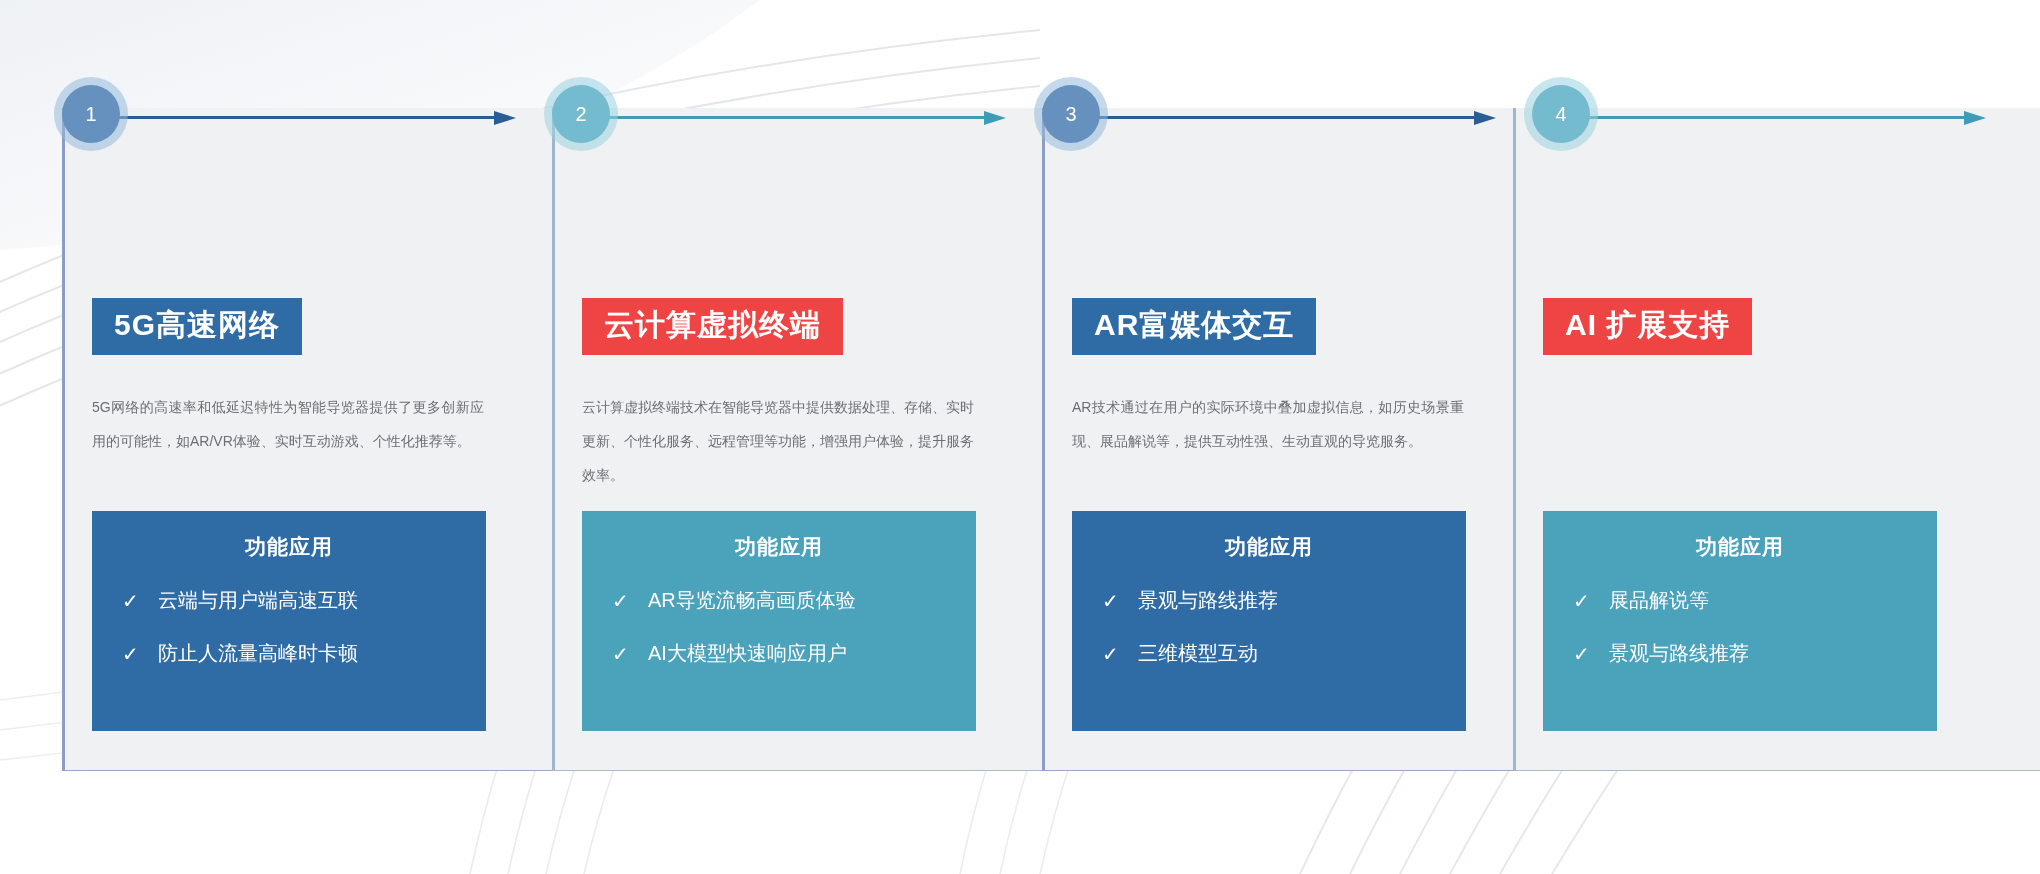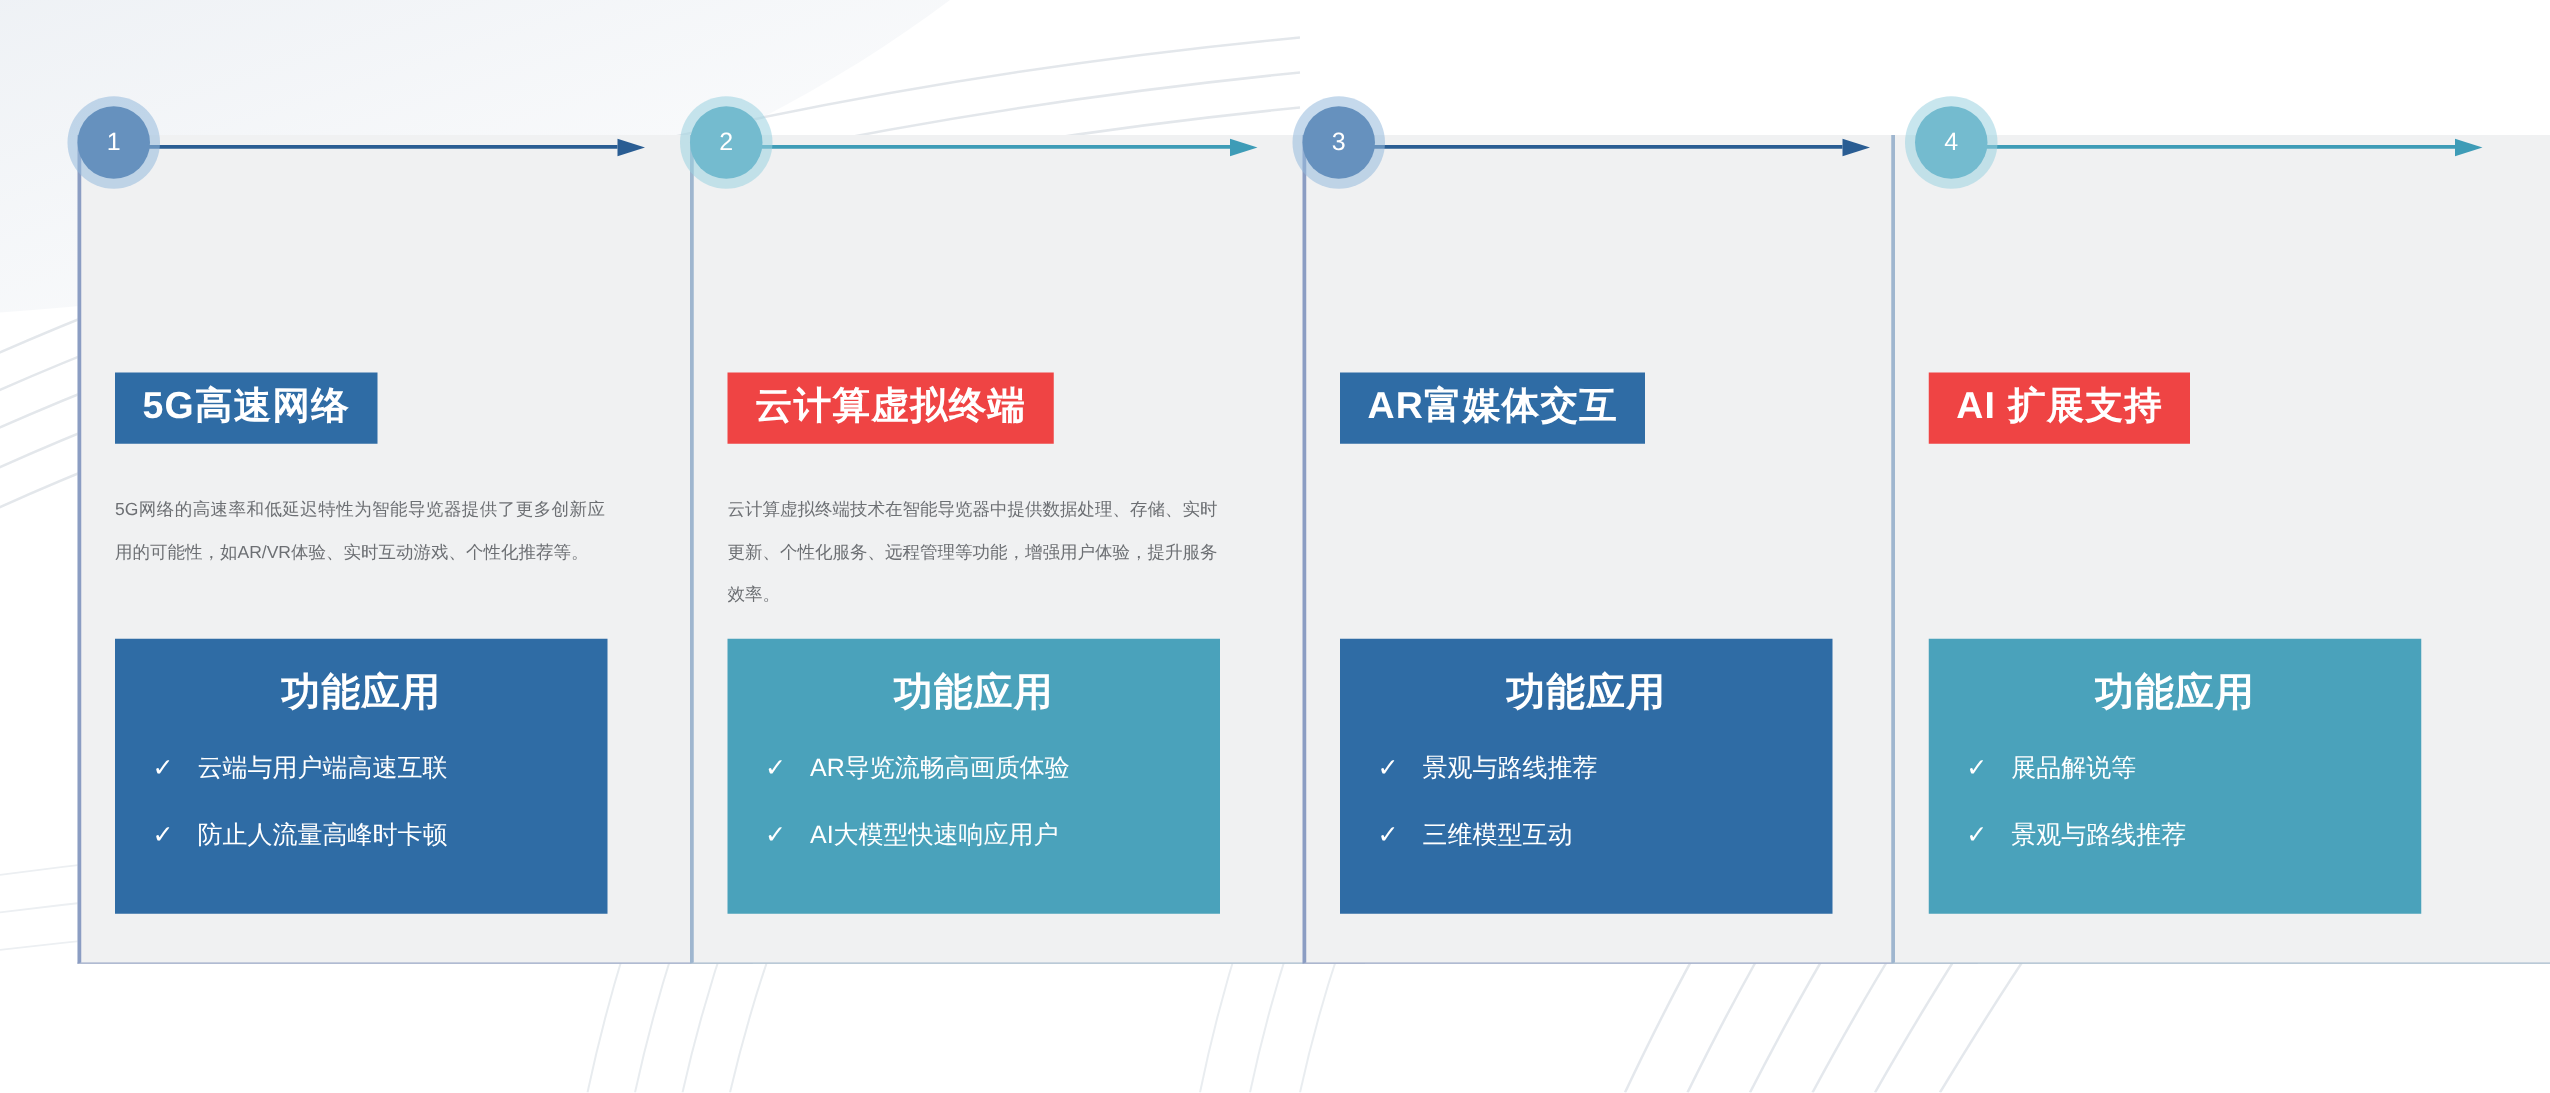--- a/index.html
+++ b/index.html
@@ -159,21 +159,21 @@
     bottom: 40px;
     width: 394px;
     height: 220px;
     padding: 22px 0 0 0;
   }
   .fp-blue { background: #2f6ca5; }
   .fp-teal { background: #4aa2bb; }
 
   .feature-title {
     color: #ffffff;
-    font-size: 31px;
+    font-size: 21px;
     font-weight: 700;
     text-align: center;
     letter-spacing: 1px;
     margin-bottom: 26px;
   }
 
   .feature-list {
     list-style: none;
     padding: 0 0 0 30px;
   }
@@ -305,20 +305,21 @@
   <div class="card card-3"></div>
   <div class="arrow-line al-3">
     <span class="bar"></span>
     <span class="head"></span>
   </div>
   <div class="num-bubble nb-blue nb-3">
     <span>3</span>
   </div>
   <div class="card card-3" style="background:transparent;border:none;">
     <div class="title-badge tb-blue">AR富媒体交互</div>
+    <div class="body-text">AR技术通过在用户的实际环境中叠加虚拟信息，如历史场景重现、展品解说等，提供互动性强、生动直观的导览服务。</div>
     <div class="feature-panel fp-blue">
       <div class="feature-title">功能应用</div>
       <ul class="feature-list">
         <li>
           <span class="check-icon">✓</span>
           <span class="feature-text">景观与路线推荐</span>
         </li>
         <li>
           <span class="check-icon">✓</span>
           <span class="feature-text">三维模型互动</span>

